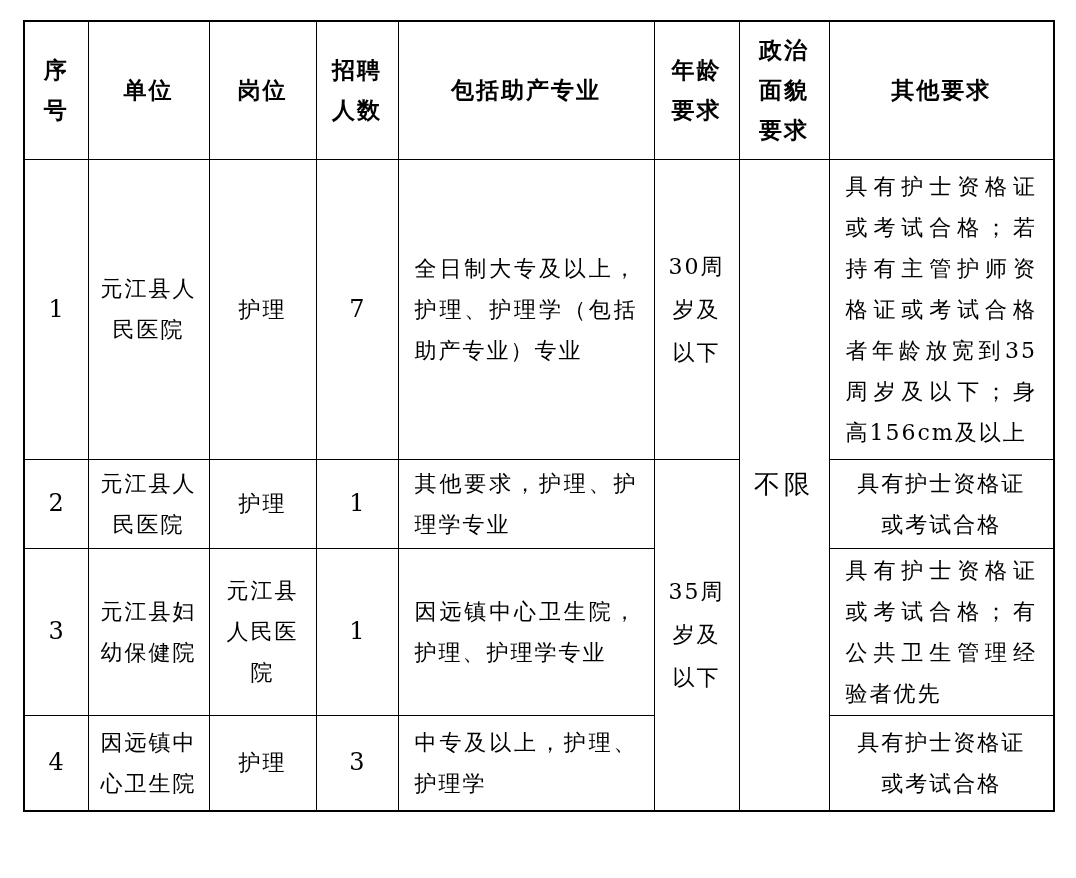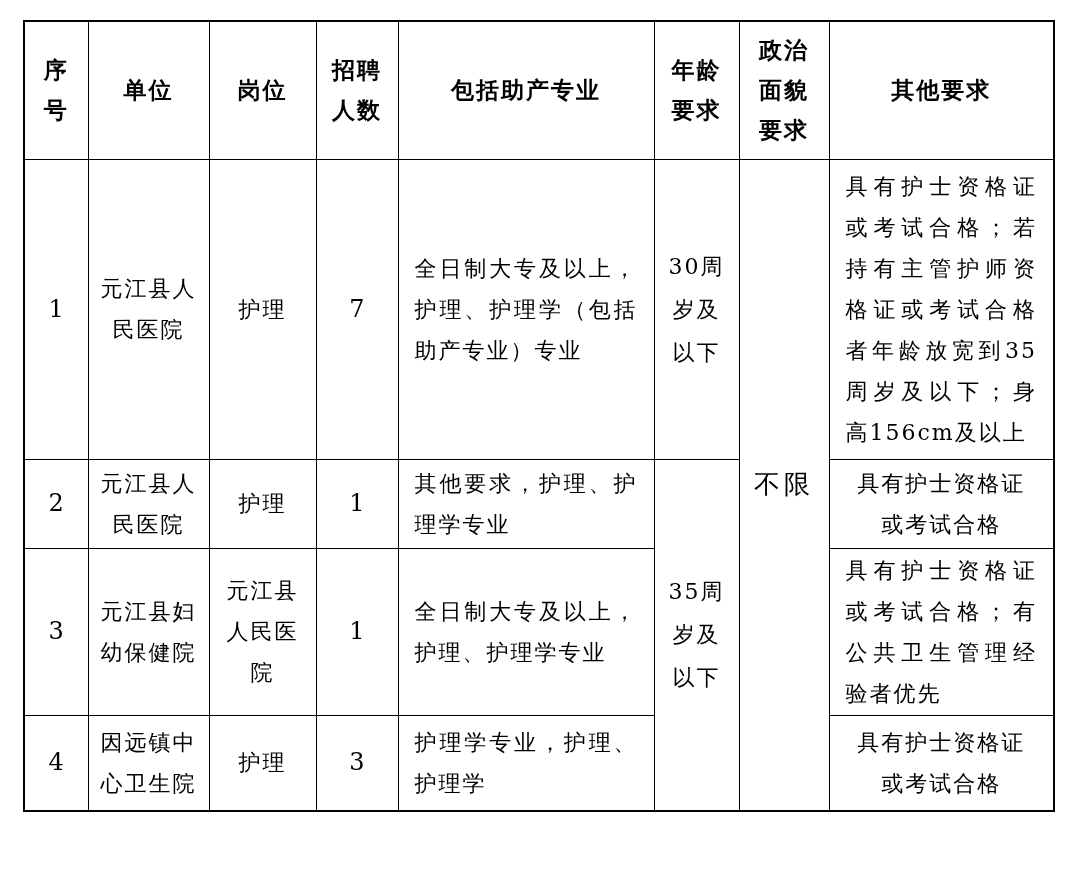--- a/index.html
+++ b/index.html
@@ -141,27 +141,27 @@
           <td class="c-age" rowspan="3">35周
 岁及
 以下</td>
           <td class="c-other">具有护士资格证或考试合格</td>
         </tr>
         <tr class="r-3">
           <td class="c-seq">3</td>
           <td class="c-unit">元江县妇幼保健院</td>
           <td class="c-post">元江县人民医院</td>
           <td class="c-count">1</td>
-          <td class="c-edu">全日制大专及以上，护理、护理学专业</td>
+          <td class="c-edu">因远镇中心卫生院，护理、护理学专业</td>
           <td class="c-other justify">具有护士资格证或考试合格；有公共卫生管理经验者优先</td>
         </tr>
         <tr class="r-4">
           <td class="c-seq">4</td>
           <td class="c-unit">因远镇中心卫生院</td>
           <td class="c-post">护理</td>
           <td class="c-count">3</td>
-          <td class="c-edu">护理学专业，护理、护理学</td>
+          <td class="c-edu">中专及以上，护理、护理学</td>
           <td class="c-other">具有护士资格证或考试合格</td>
         </tr>
       </tbody>
     </table>
   </div>
 </div>
 
 </body></html>

